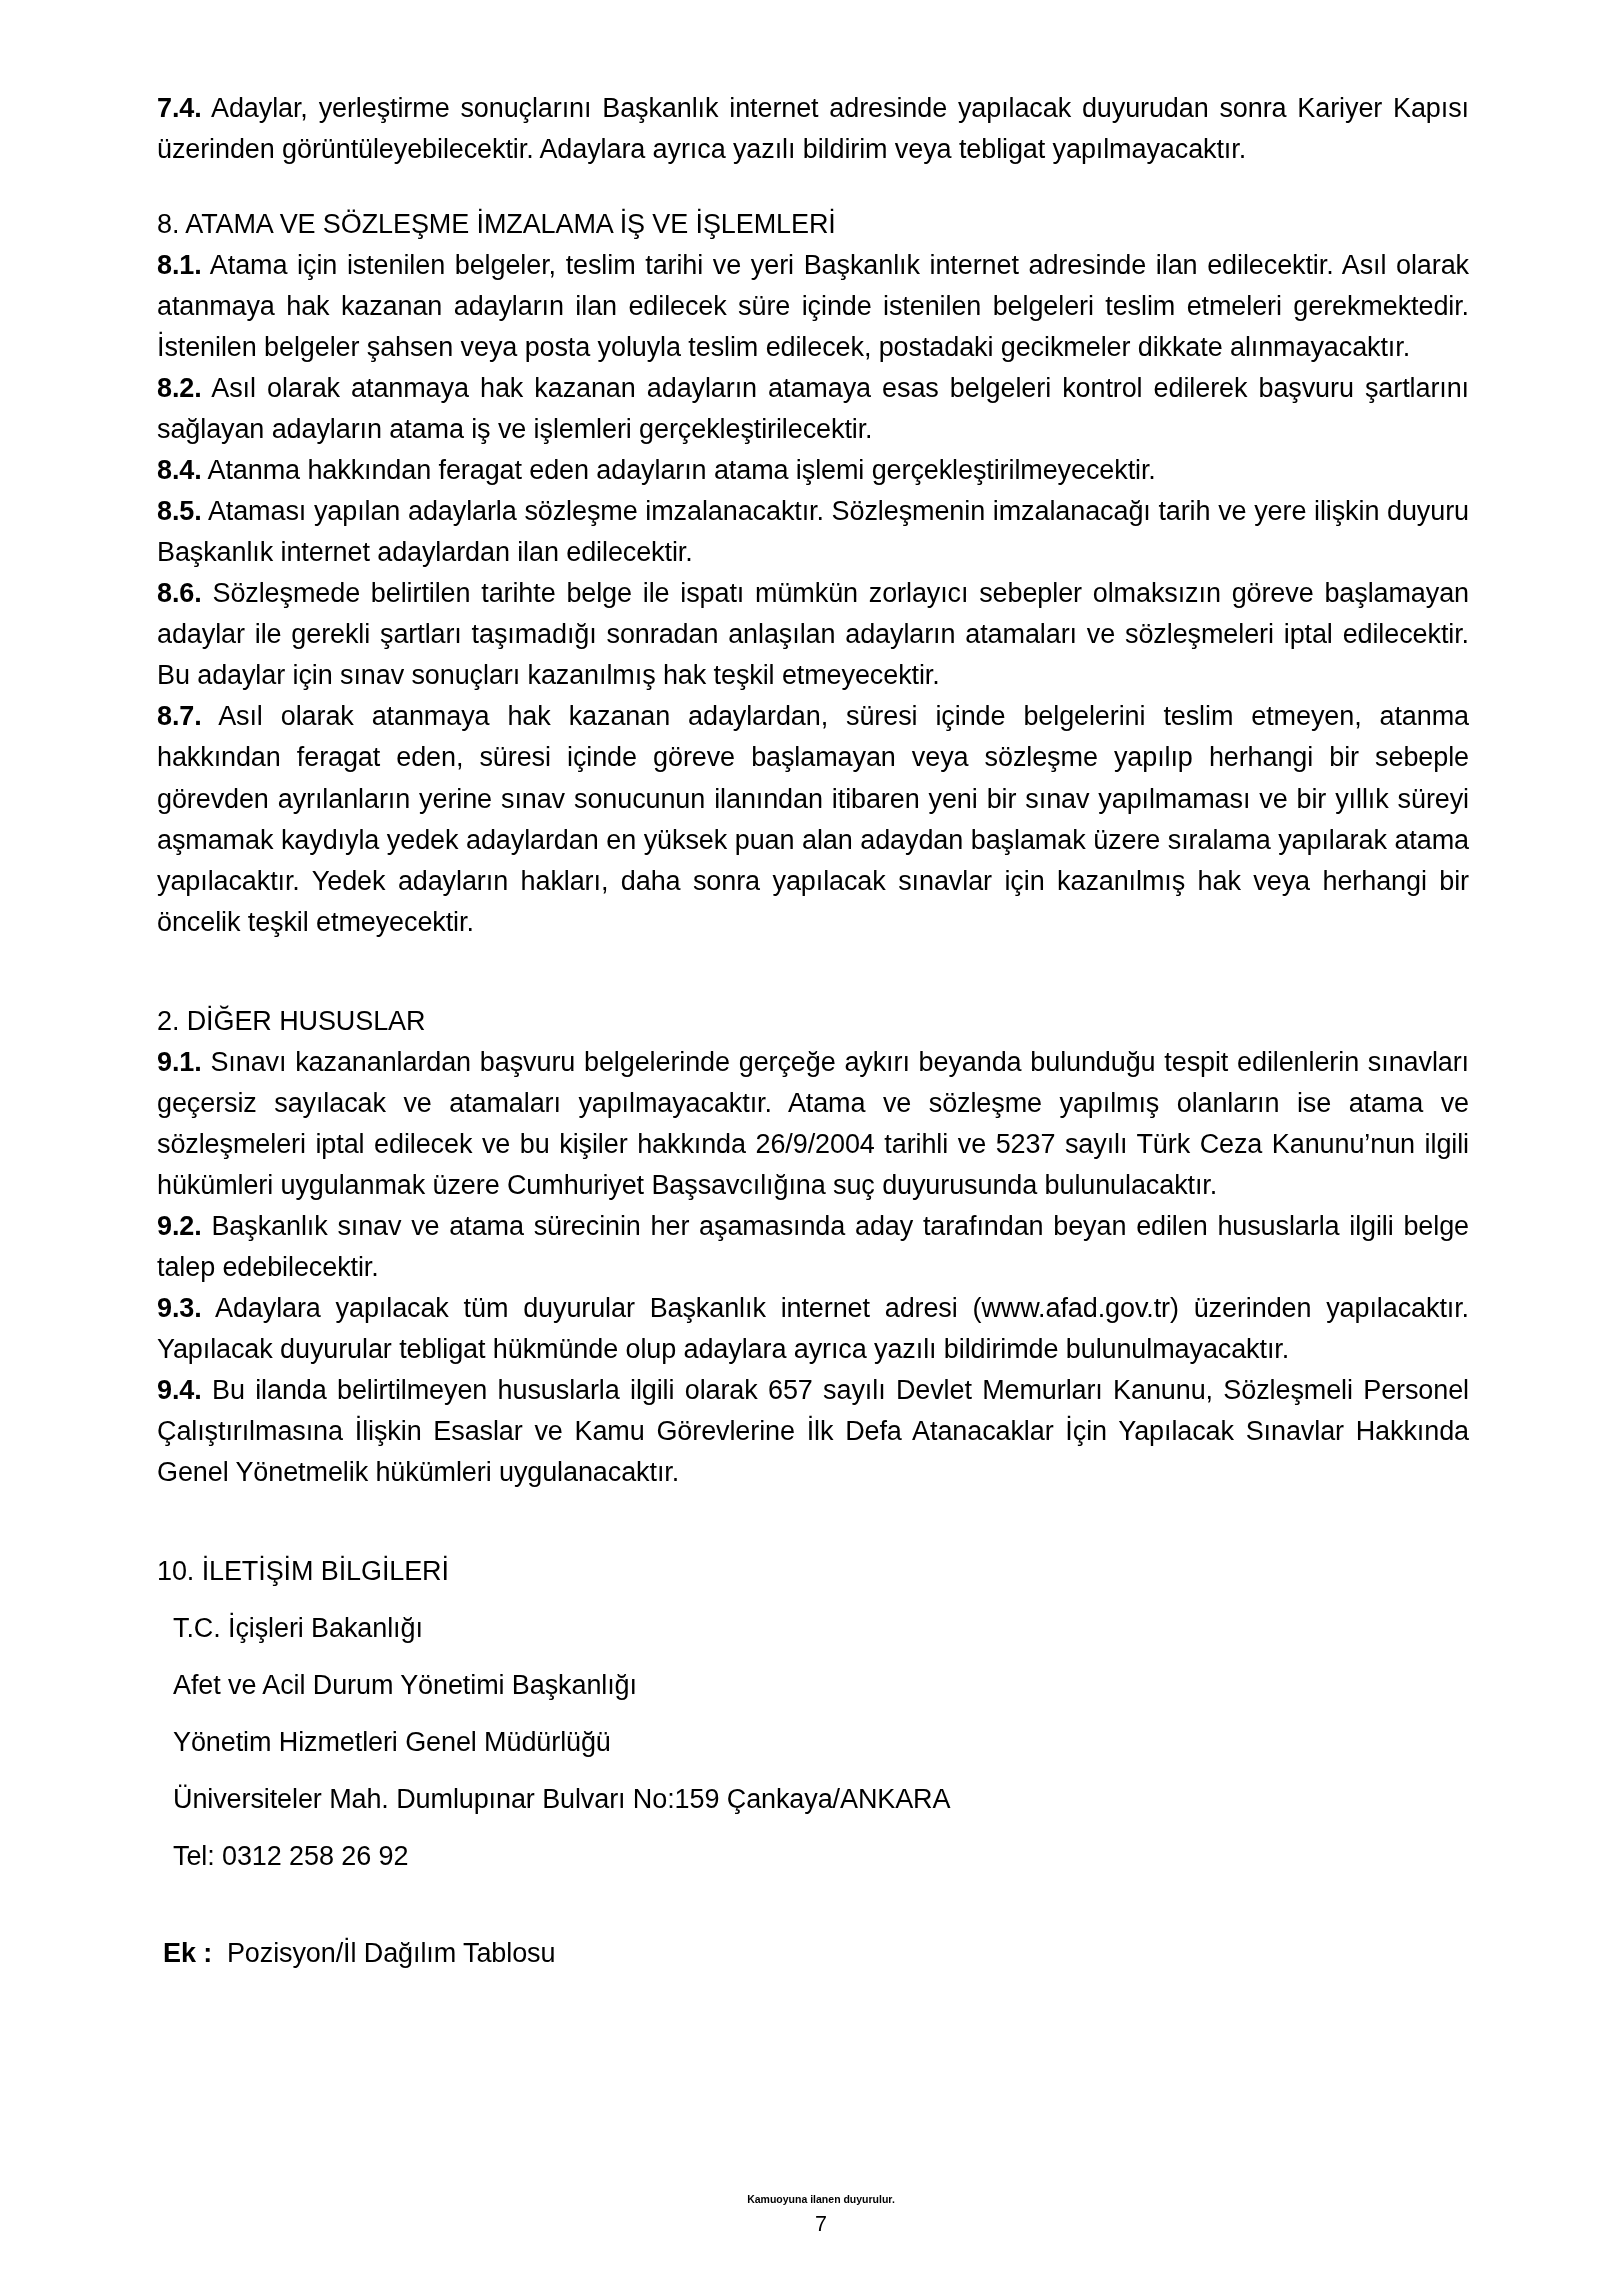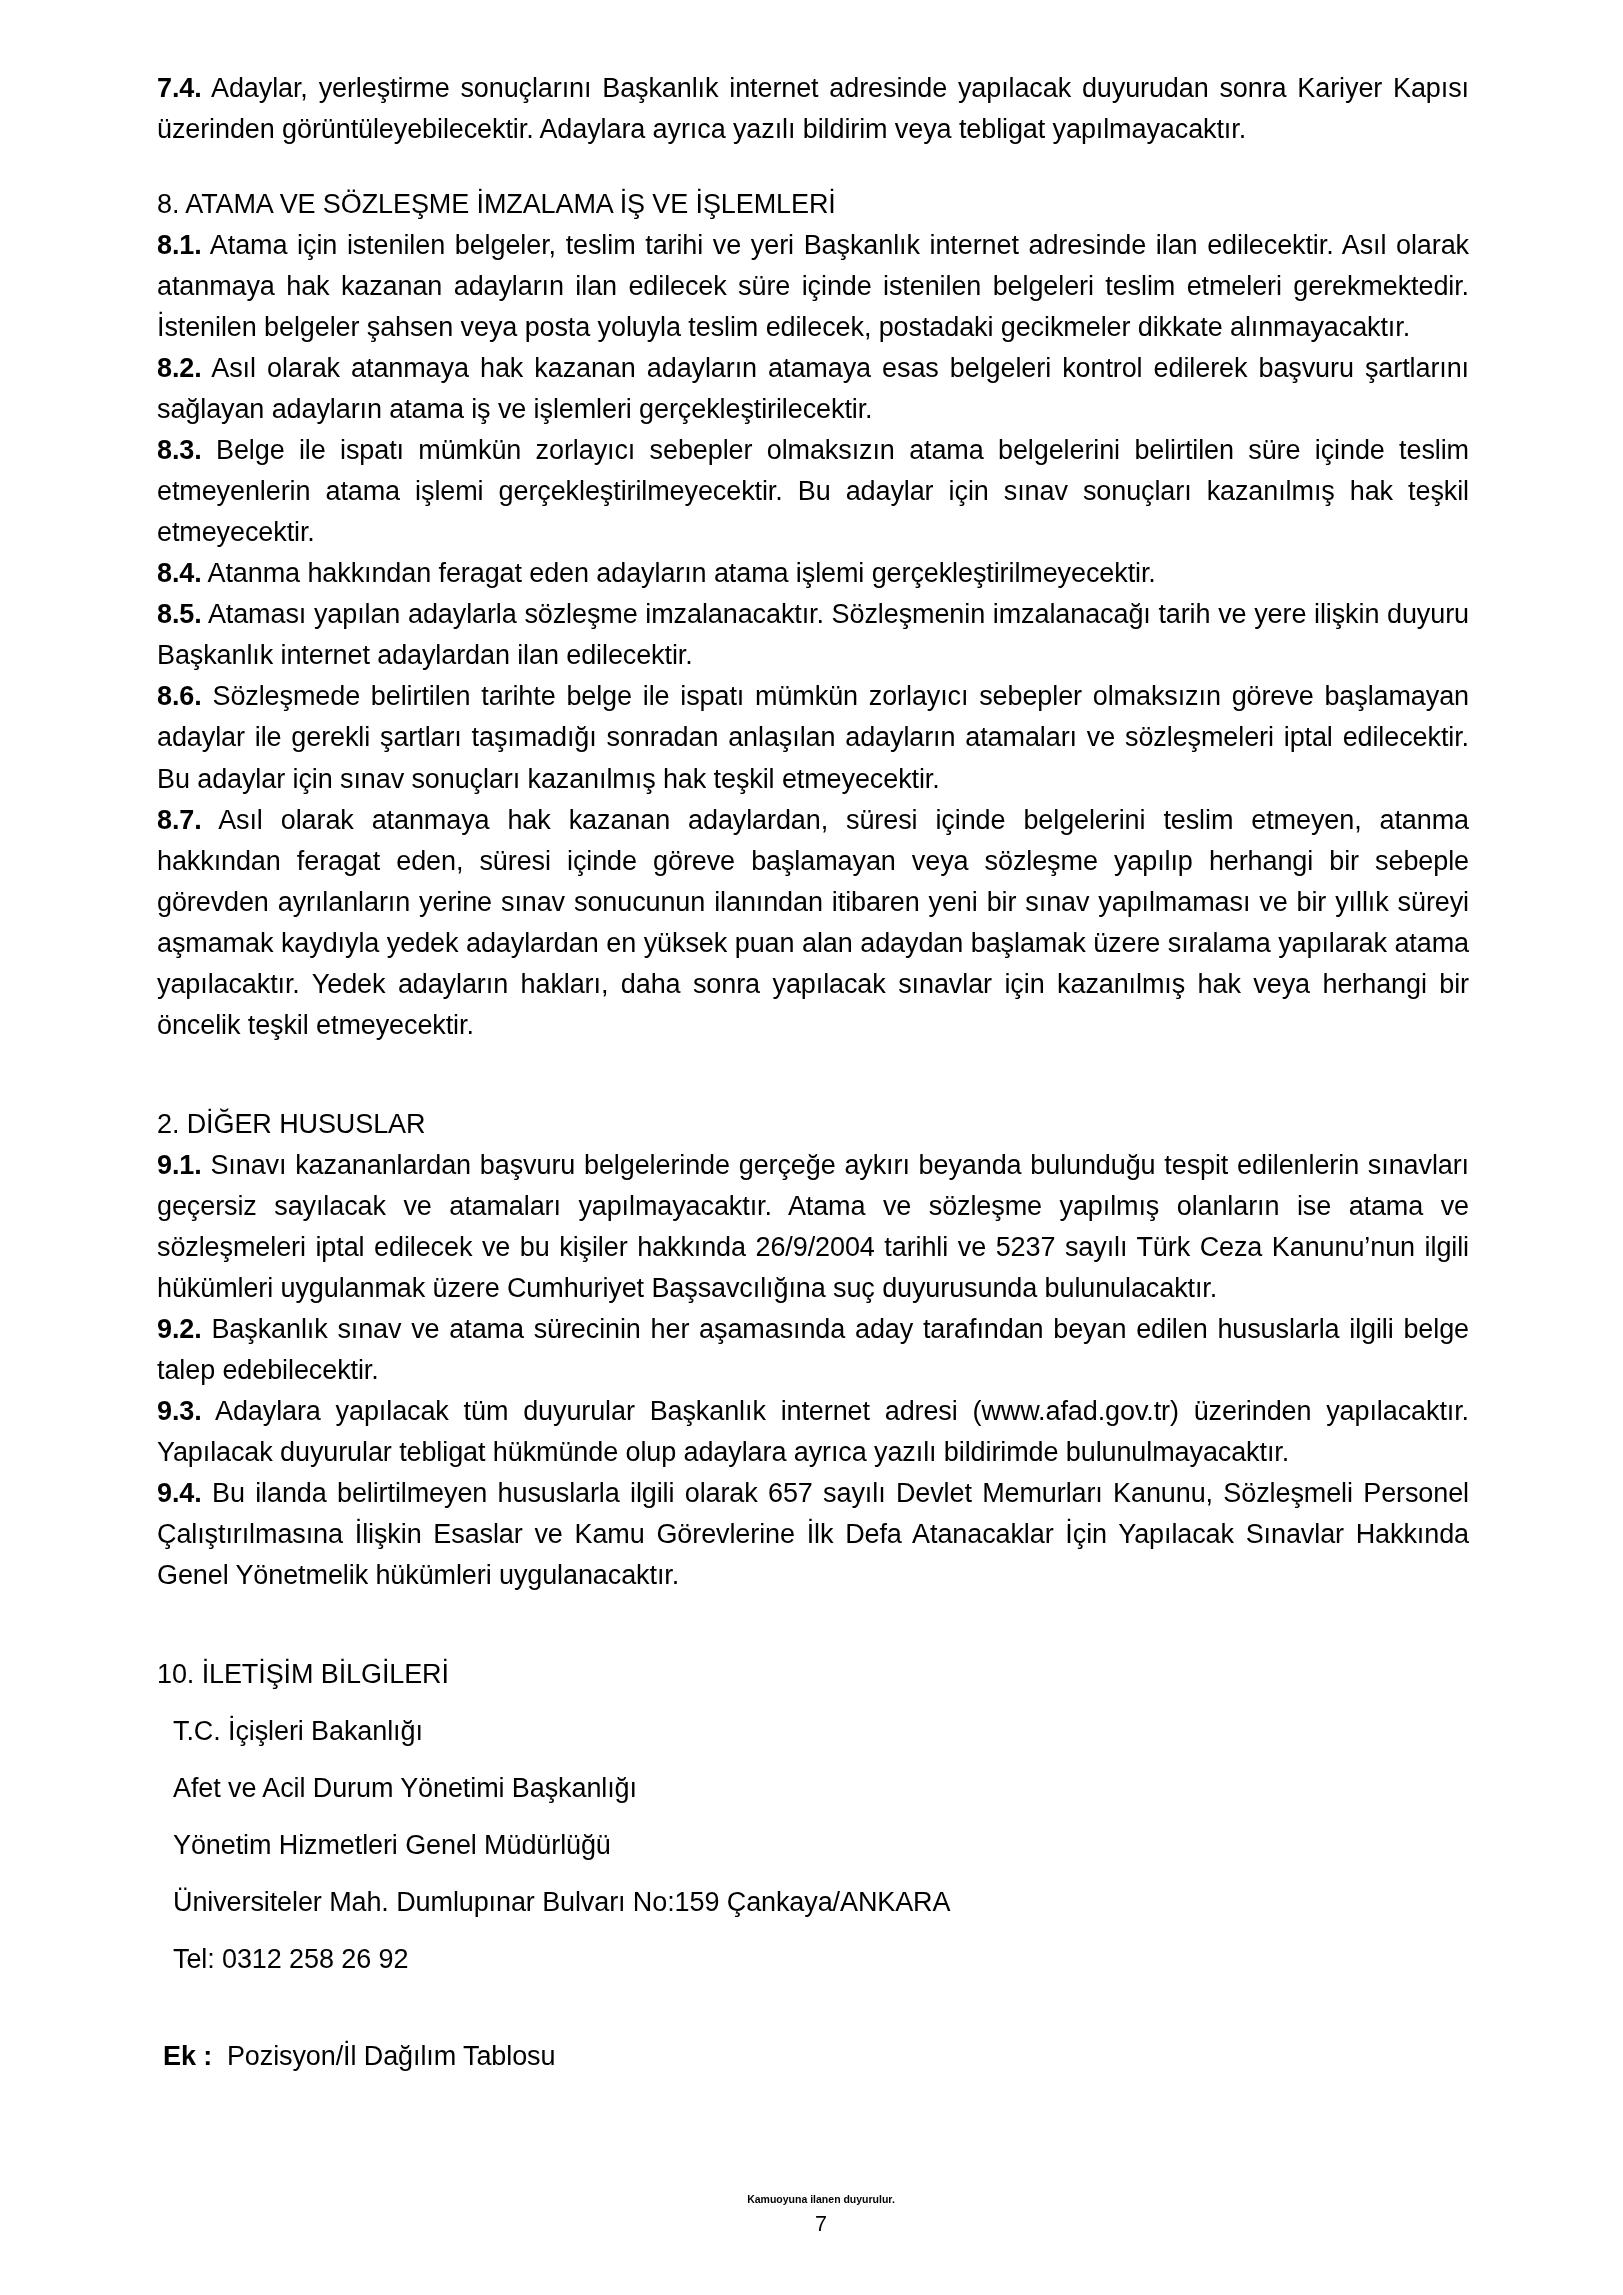--- a/index.html
+++ b/index.html
@@ -11,21 +11,21 @@
   body {
     font-family: "Liberation Sans", "DejaVu Sans", sans-serif;
     color: #000000;
   }
   .page {
     position: relative;
     width: 1623px;
     height: 2295px;
     background: #ffffff;
     box-sizing: border-box;
-    padding: 68px 154px 0 157px;
+    padding: 88px 154px 0 157px;
     overflow: hidden;
   }
   .doc-body {
     width: 1312px;
     font-size: 27px;
     line-height: 1.52;
     text-align: justify;
     text-justify: inter-word;
     letter-spacing: -0.1px;
   }
@@ -79,21 +79,20 @@
     <p><span class="num">7.4.</span> <span>Adaylar, yerleştirme sonuçlarını Başkanlık internet adresinde yapılacak duyurudan sonra Kariyer Kapısı üzerinden görüntüleyebilecektir. Adaylara ayrıca yazılı bildirim veya tebligat yapılmayacaktır.</span></p>
 
     <div class="gap-lg"></div>
 
     <p class="heading">8. ATAMA VE SÖZLEŞME İMZALAMA İŞ VE İŞLEMLERİ</p>
 
     <p><span class="num">8.1.</span> <span>Atama için istenilen belgeler, teslim tarihi ve yeri Başkanlık internet adresinde ilan edilecektir. Asıl olarak atanmaya hak kazanan adayların ilan edilecek süre içinde istenilen belgeleri teslim etmeleri gerekmektedir. İstenilen belgeler şahsen veya posta yoluyla teslim edilecek, postadaki gecikmeler dikkate alınmayacaktır.</span></p>
 
     <p><span class="num">8.2.</span> <span>Asıl olarak atanmaya hak kazanan adayların atamaya esas belgeleri kontrol edilerek başvuru şartlarını sağlayan adayların atama iş ve işlemleri gerçekleştirilecektir.</span></p>
 
-    <p><span class="num">8.3.</span> <span>Belge ile ispatı mümkün zorlayıcı sebepler olmaksızın atama belgelerini belirtilen süre içinde teslim etmeyenlerin atama işlemi gerçekleştirilmeyecektir. Bu adaylar için sınav sonuçları kazanılmış hak teşkil etmeyecektir.</span></p>
 
     <p><span class="num">8.4.</span> <span>Atanma hakkından feragat eden adayların atama işlemi gerçekleştirilmeyecektir.</span></p>
 
     <p><span class="num">8.5.</span> <span>Ataması yapılan adaylarla sözleşme imzalanacaktır. Sözleşmenin imzalanacağı tarih ve yere ilişkin duyuru Başkanlık internet adaylardan ilan edilecektir.</span></p>
 
     <p><span class="num">8.6.</span> <span>Sözleşmede belirtilen tarihte belge ile ispatı mümkün zorlayıcı sebepler olmaksızın göreve başlamayan adaylar ile gerekli şartları taşımadığı sonradan anlaşılan adayların atamaları ve sözleşmeleri iptal edilecektir. Bu adaylar için sınav sonuçları kazanılmış hak teşkil etmeyecektir.</span></p>
 
     <p><span class="num">8.7.</span> <span>Asıl olarak atanmaya hak kazanan adaylardan, süresi içinde belgelerini teslim etmeyen, atanma hakkından feragat eden, süresi içinde göreve başlamayan veya sözleşme yapılıp herhangi bir sebeple görevden ayrılanların yerine sınav sonucunun ilanından itibaren yeni bir sınav yapılmaması ve bir yıllık süreyi aşmamak kaydıyla yedek adaylardan en yüksek puan alan adaydan başlamak üzere sıralama yapılarak atama yapılacaktır. Yedek adayların hakları, daha sonra yapılacak sınavlar için kazanılmış hak veya herhangi bir öncelik teşkil etmeyecektir.</span></p>
 
     <div class="gap-xl"></div>

